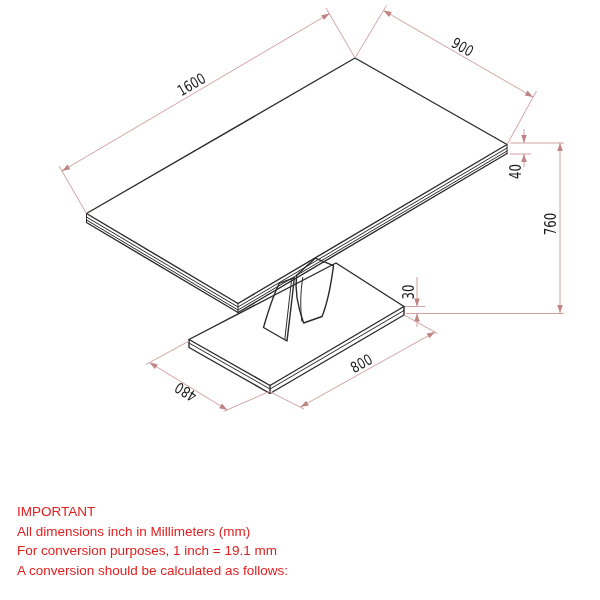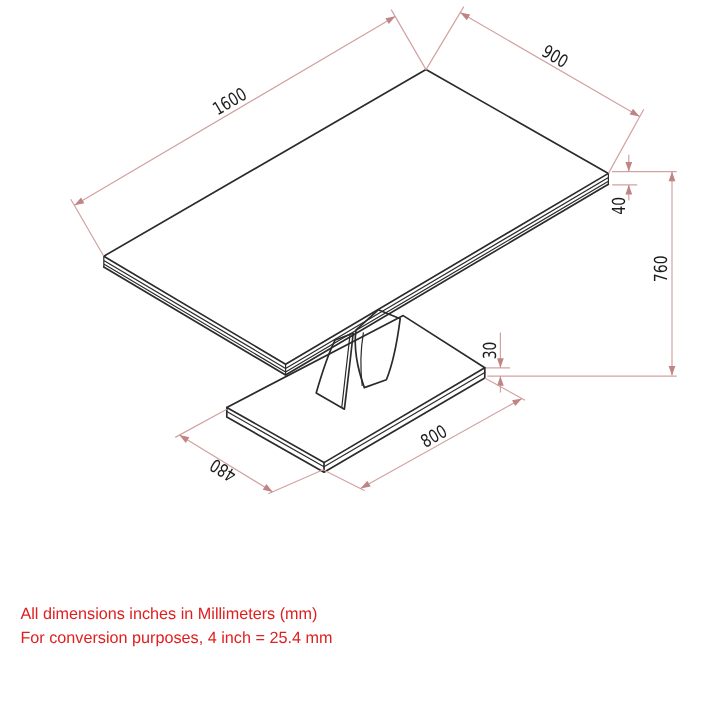--- a/index.html
+++ b/index.html
@@ -94,17 +94,19 @@
       <g>
         <path class="dim" d="M189,341 L146,364.5 M269.3,391.5 L223.5,411.5 M149.5,362.5 L227.3,410"></path>
         <polygon class="arr" points="149.5,362.5 157.8,364.3 154.8,369.1"></polygon>
         <polygon class="arr" points="227.3,410 219,408.2 222,403.4"></polygon>
         <text class="dimtxt" transform="translate(188.5,387.5) rotate(-148.5) scale(0.78,1)">480</text>
       </g>
     </g>
   </svg>
 
   <div class="notes">
-    <div>All dimensions inches in Millimeters (mm)</div>
-    <div>For conversion purposes, 4 inch = 25.4 mm</div>
+    <div class="hd">IMPORTANT</div>
+    <div>All dimensions inch in Millimeters (mm)</div>
+    <div>For conversion purposes, 1 inch = 19.1 mm</div>
+    <div>A conversion should be calculated as follows:</div>
   </div>
 
 </div>
 
 </body></html>

